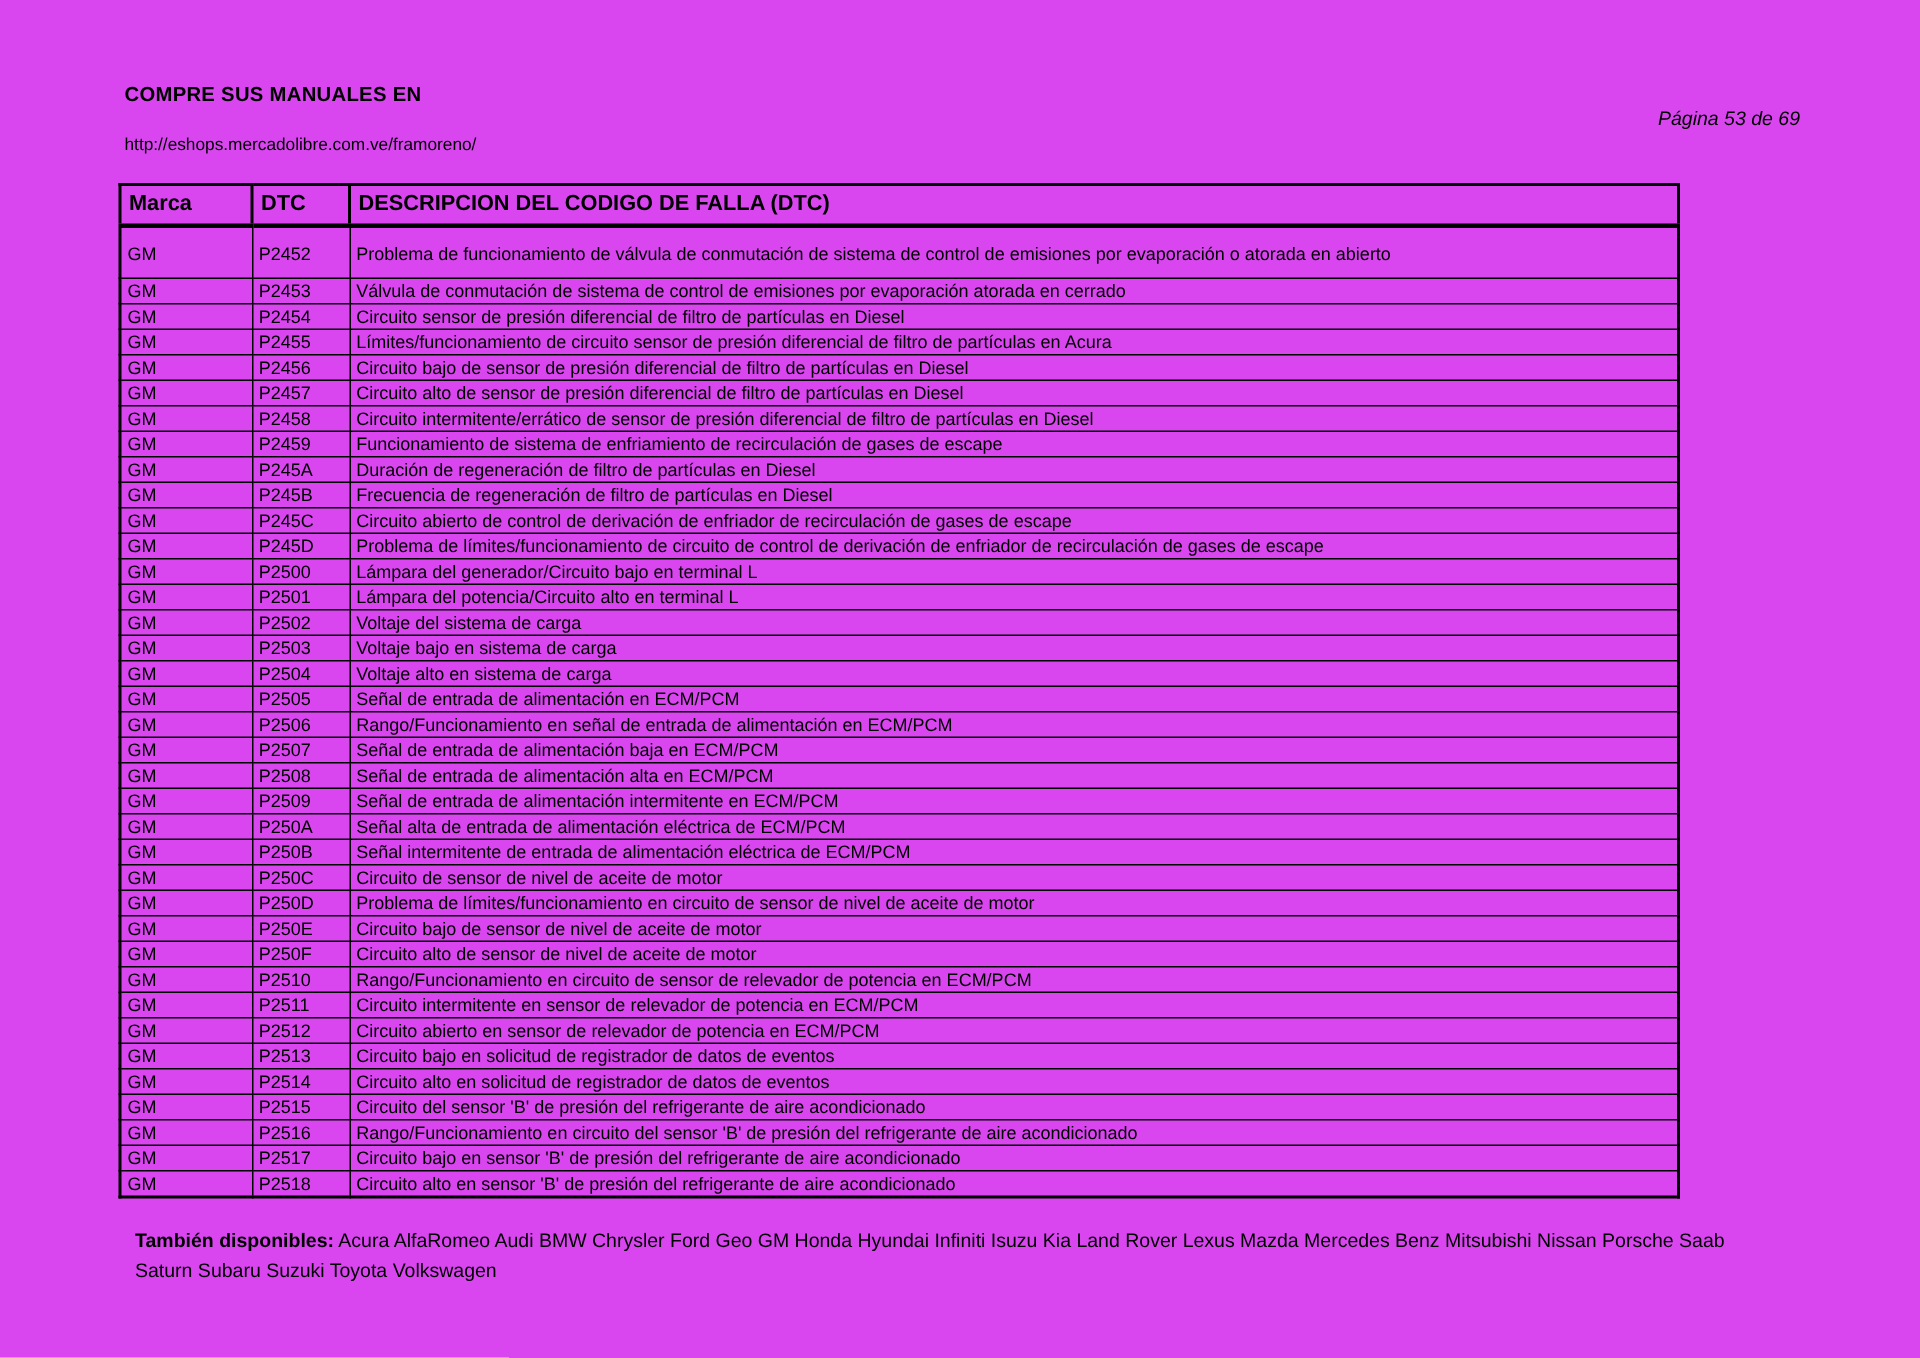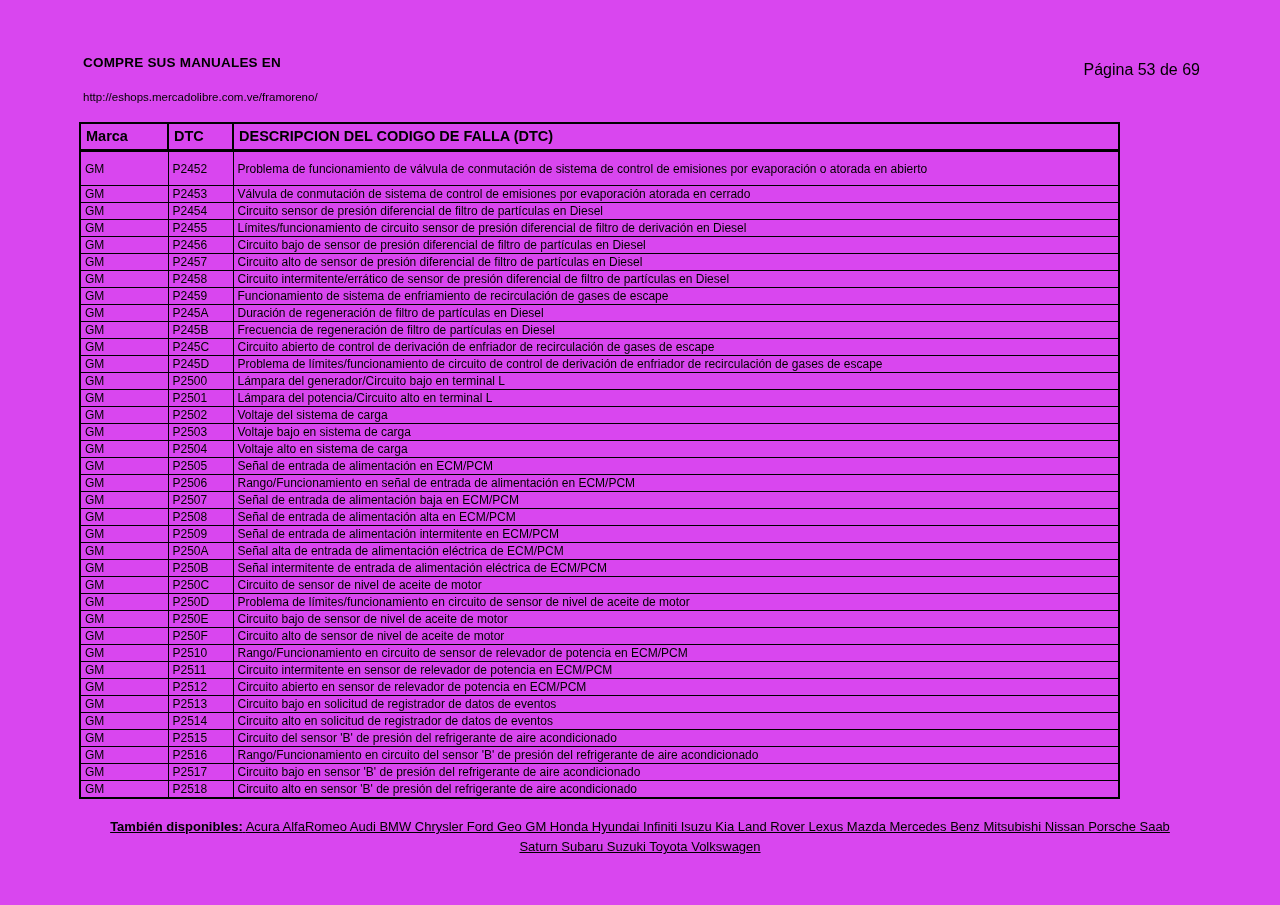--- a/index.html
+++ b/index.html
@@ -27,22 +27,23 @@
     font-size: 11.5px;
     margin-top: 21px;
   }
   .right-block { text-align: right; }
   .doc-title {
     font-size: 17px;
     font-weight: bold;
     letter-spacing: 0.6px;
   }
   .page-indicator {
-    font-size: 16px;
-    margin-top: 6px;
+    font-size: 13px;
+    margin-top: 16px;
+    font-style: italic;
   }
 
   table.dtc {
     border-collapse: collapse;
     margin: 19px 0 0 79px;
     width: 1039px;
     table-layout: fixed;
   }
   table.dtc th {
     border: 2px solid #000;
@@ -64,24 +65,23 @@
   }
   table.dtc { border: 2px solid #000; }
   table.dtc tbody tr:first-child td { height: 35px; vertical-align: middle; }
   col.c-marca { width: 88px; }
   col.c-dtc   { width: 65px; }
   col.c-desc  { width: 886px; }
 
   .footer {
     margin: 18px auto 12px auto;
     max-width: 1100px;
-    text-align: center;
+    text-align: left;
     font-size: 13px;
     line-height: 1.55;
-    text-decoration: underline;
   }
   .footer-label { font-weight: bold; }
 </style>
 </head>
 <body>
 
 <div class="page">
 
   <div class="top-header">
     <div class="left-block">
@@ -118,21 +118,21 @@
           <td>Válvula de conmutación de sistema de control de emisiones por evaporación atorada en cerrado</td>
         </tr>
         <tr>
           <td>GM</td>
           <td>P2454</td>
           <td>Circuito sensor de presión diferencial de filtro de partículas en Diesel</td>
         </tr>
         <tr>
           <td>GM</td>
           <td>P2455</td>
-          <td>Límites/funcionamiento de circuito sensor de presión diferencial de filtro de derivación en Diesel</td>
+          <td>Límites/funcionamiento de circuito sensor de presión diferencial de filtro de partículas en Acura</td>
         </tr>
         <tr>
           <td>GM</td>
           <td>P2456</td>
           <td>Circuito bajo de sensor de presión diferencial de filtro de partículas en Diesel</td>
         </tr>
         <tr>
           <td>GM</td>
           <td>P2457</td>
           <td>Circuito alto de sensor de presión diferencial de filtro de partículas en Diesel</td>

